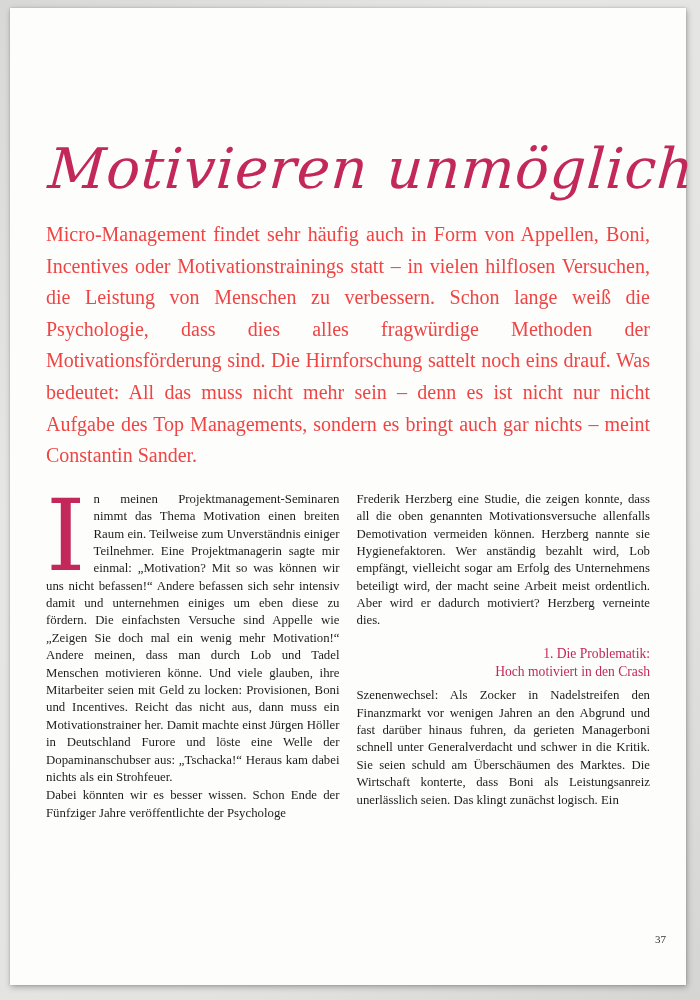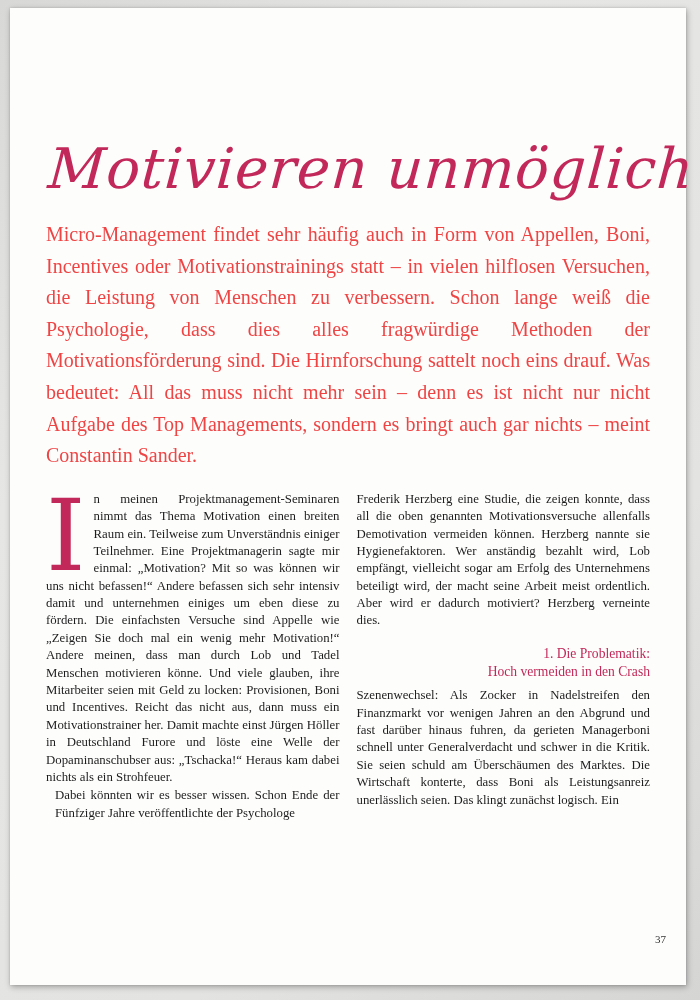--- a/index.html
+++ b/index.html
@@ -61,21 +61,21 @@
   .dropcap{
     float:left;
     font-family:"DejaVu Serif",serif;
     font-size:100px;
     line-height:0.86;
     height:86px;
     color:var(--accent);
     padding-right:8px;
     padding-top:2px;
   }
-  .body-par + .body-par{margin-top:1px;margin-left:9px;}
+  .body-par + .body-par{margin-top:1px;}
   .section-heading{
     font-family:"Liberation Serif","DejaVu Serif",serif;
     font-size:13.6px;
     font-weight:normal;
     line-height:1.3;
     color:var(--accent);
     margin:15px 0 7px 0;
     text-align:right;
   }
   .page-number{
@@ -98,20 +98,20 @@
 
   <div class="columns">
 
     <div class="col">
       <p class="body-par"><span class="dropcap">I</span><span>n meinen Projektmanagement-Seminaren nimmt das Thema Motivation einen breiten Raum ein. Teilweise zum Unverständnis einiger Teilnehmer. Eine Projektmanagerin sagte mir einmal: „Motivation? Mit so was können wir uns nicht befassen!“ Andere befassen sich sehr intensiv damit und unternehmen einiges um eben diese zu fördern. Die einfachsten Versuche sind Appelle wie „Zeigen Sie doch mal ein wenig mehr Motivation!“ Andere meinen, dass man durch Lob und Tadel Menschen motivieren könne. Und viele glauben, ihre Mitarbeiter seien mit Geld zu locken: Provisionen, Boni und Incentives. Reicht das nicht aus, dann muss ein Motivationstrainer her. Damit machte einst Jürgen Höller in Deutschland Furore und löste eine Welle der Dopaminanschubser aus: „Tschacka!“ Heraus kam dabei nichts als ein Strohfeuer.</span></p>
       <p class="body-par">Dabei könnten wir es besser wissen. Schon Ende der Fünfziger Jahre veröffentlichte der Psychologe</p>
     </div>
 
     <div class="col">
       <p class="body-par">Frederik Herzberg eine Studie, die zeigen konnte, dass all die oben genannten Motivationsversuche allenfalls Demotivation vermeiden können. Herzberg nannte sie Hygienefaktoren. Wer anständig bezahlt wird, Lob empfängt, vielleicht sogar am Erfolg des Unternehmens beteiligt wird, der macht seine Arbeit meist ordentlich. Aber wird er dadurch motiviert? Herzberg verneinte dies.</p>
-      <h2 class="section-heading"><span>1. Die Problematik:</span><br><span>Hoch vermeiden in den Crash</span></h2>
+      <h2 class="section-heading"><span>1. Die Problematik:</span><br><span>Hoch motiviert in den Crash</span></h2>
       <p class="body-par">Szenenwechsel: Als Zocker in Nadelstreifen den Finanzmarkt vor wenigen Jahren an den Abgrund und fast darüber hinaus fuhren, da gerieten Managerboni schnell unter Generalverdacht und schwer in die Kritik. Sie seien schuld am Überschäumen des Marktes. Die Wirtschaft konterte, dass Boni als Leistungsanreiz unerlässlich seien. Das klingt zunächst logisch. Ein</p>
     </div>
 
   </div>
 
   <div class="page-number">37</div>
 </div>
 
 </body></html>

